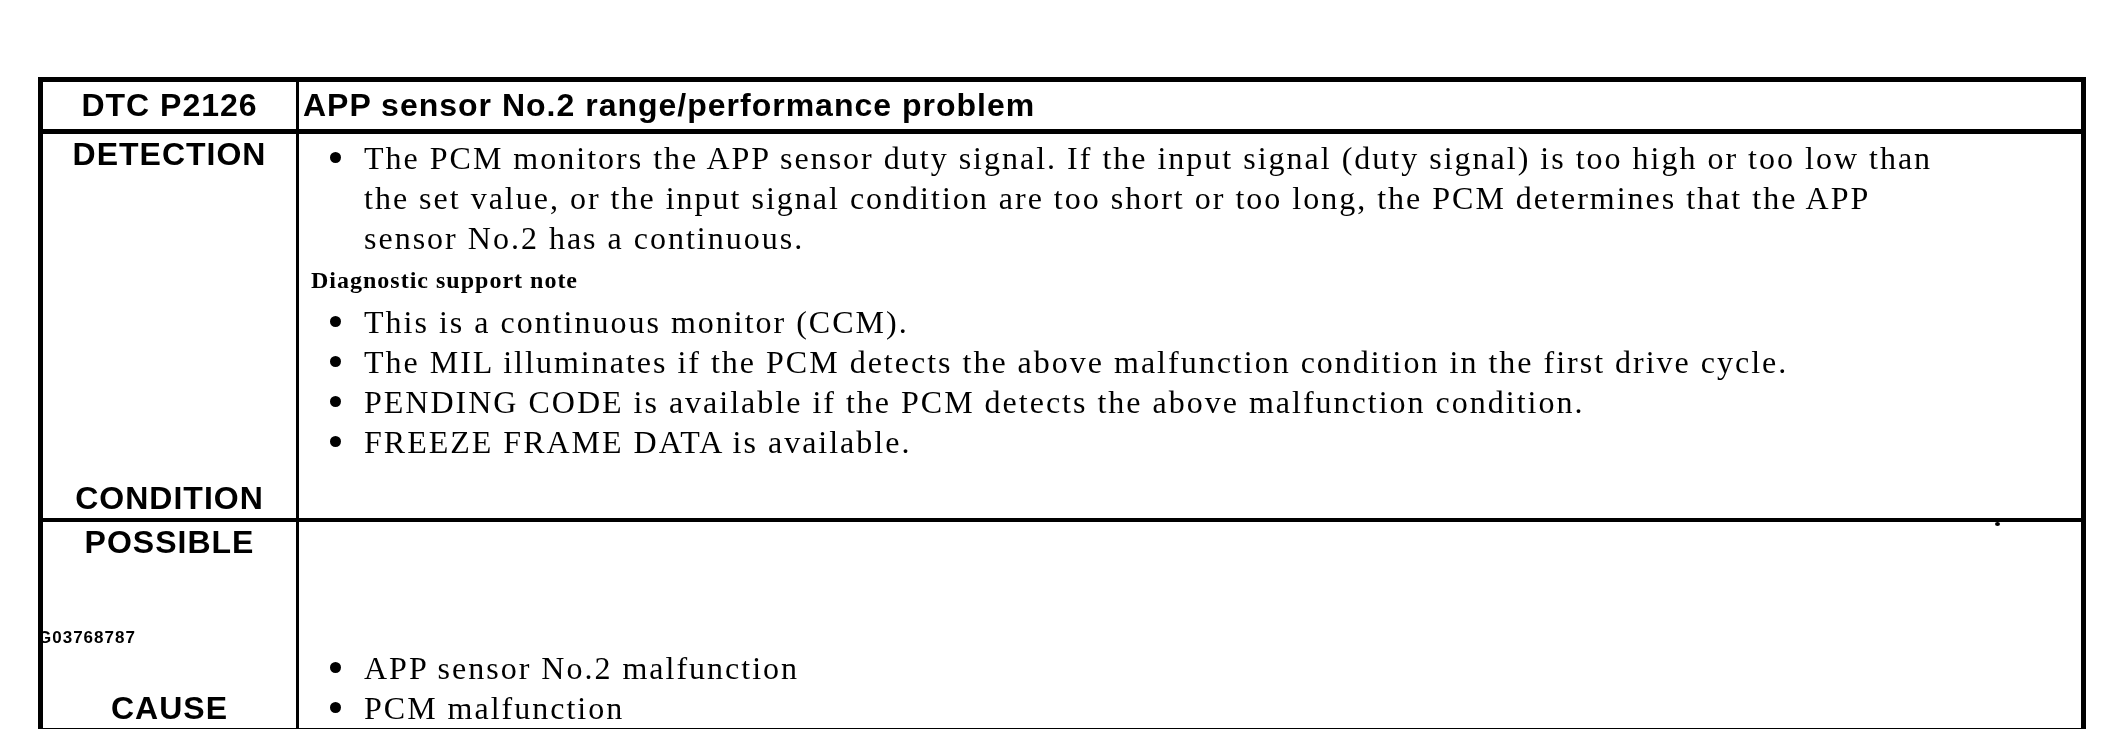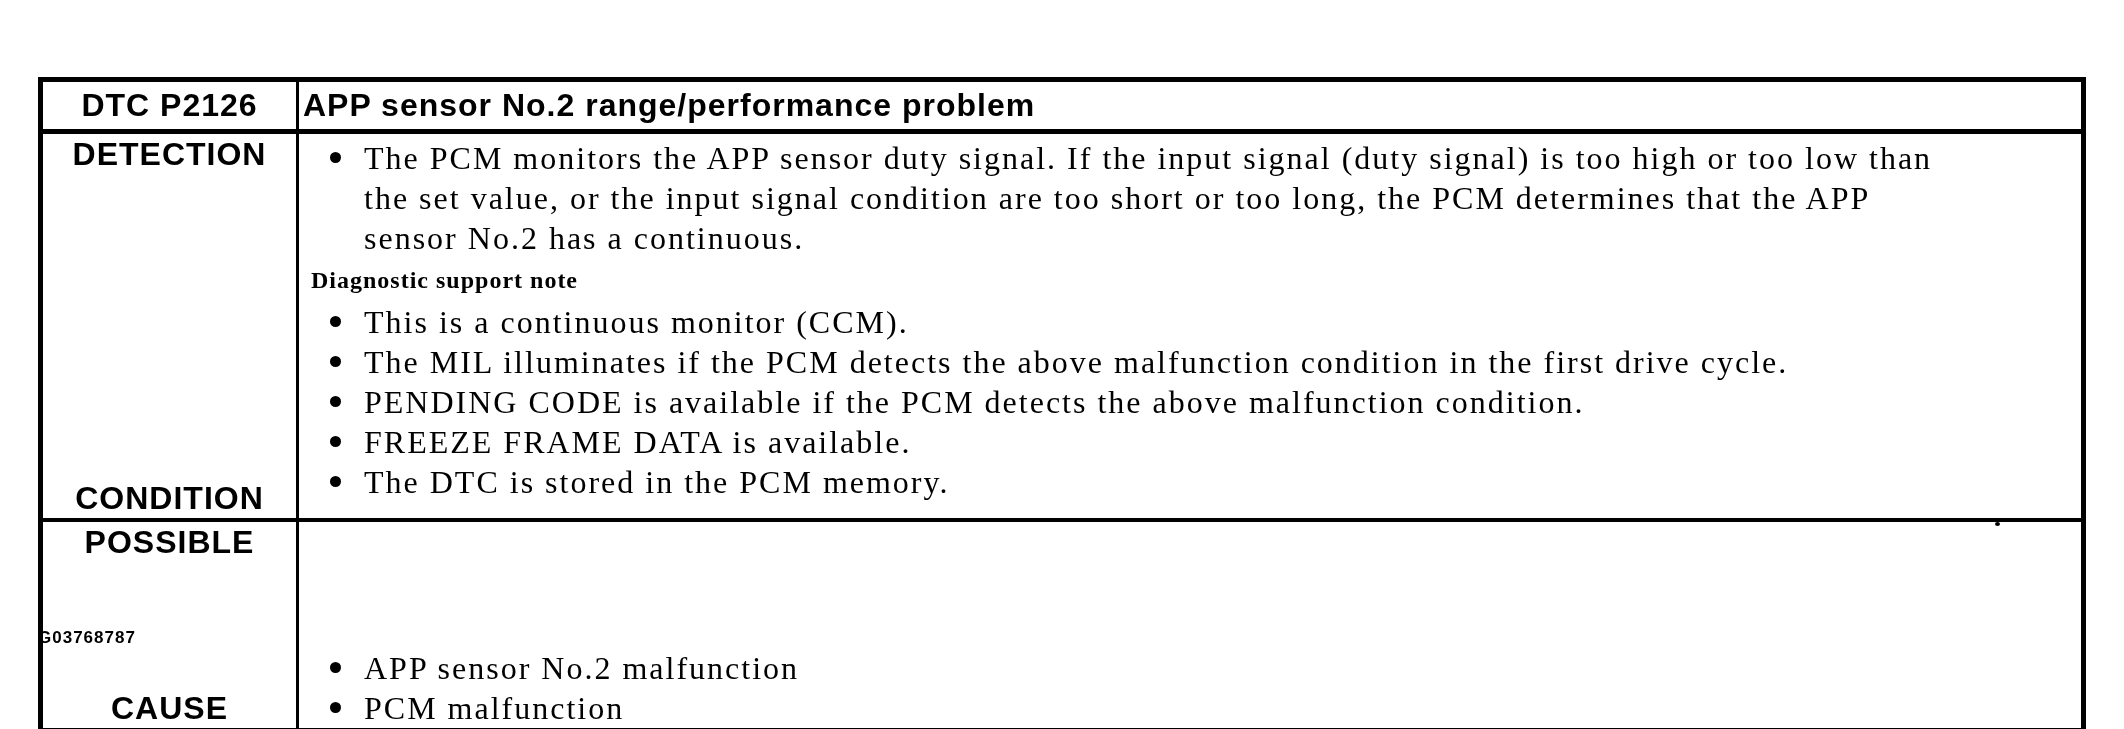--- a/index.html
+++ b/index.html
@@ -96,26 +96,20 @@
             <div class="bullet-lines">
               <div class="bullet-line">PENDING CODE is available if the PCM detects the above malfunction condition.</div>
             </div>
           </div>
           <div class="bullet-item">
             <span class="bullet-dot"></span>
             <div class="bullet-lines">
               <div class="bullet-line">FREEZE FRAME DATA is available.</div>
             </div>
           </div>
-          <div class="bullet-item">
-            <span class="bullet-dot"></span>
-            <div class="bullet-lines">
-              <div class="bullet-line">The DTC is stored in the PCM memory.</div>
-            </div>
-          </div>
         </div>
     </div>
   </div>
 
   <div class="t-row row-cause">
     <div class="cell-label">
         <div class="label-line">POSSIBLE</div>
         <div class="label-line">CAUSE</div>
       </div>
     <div class="cell-body">

